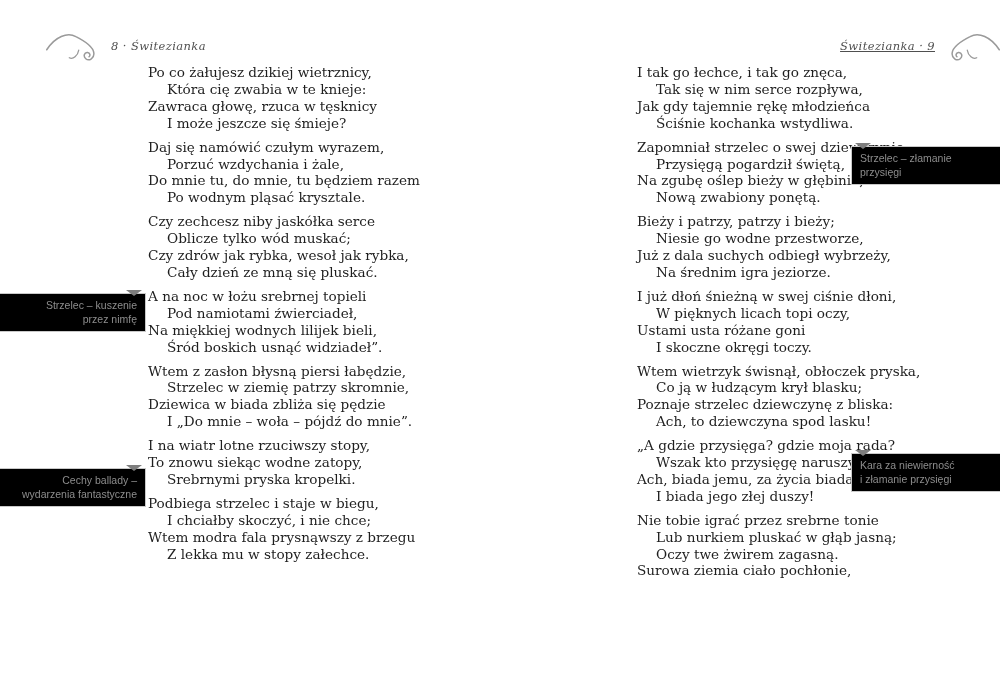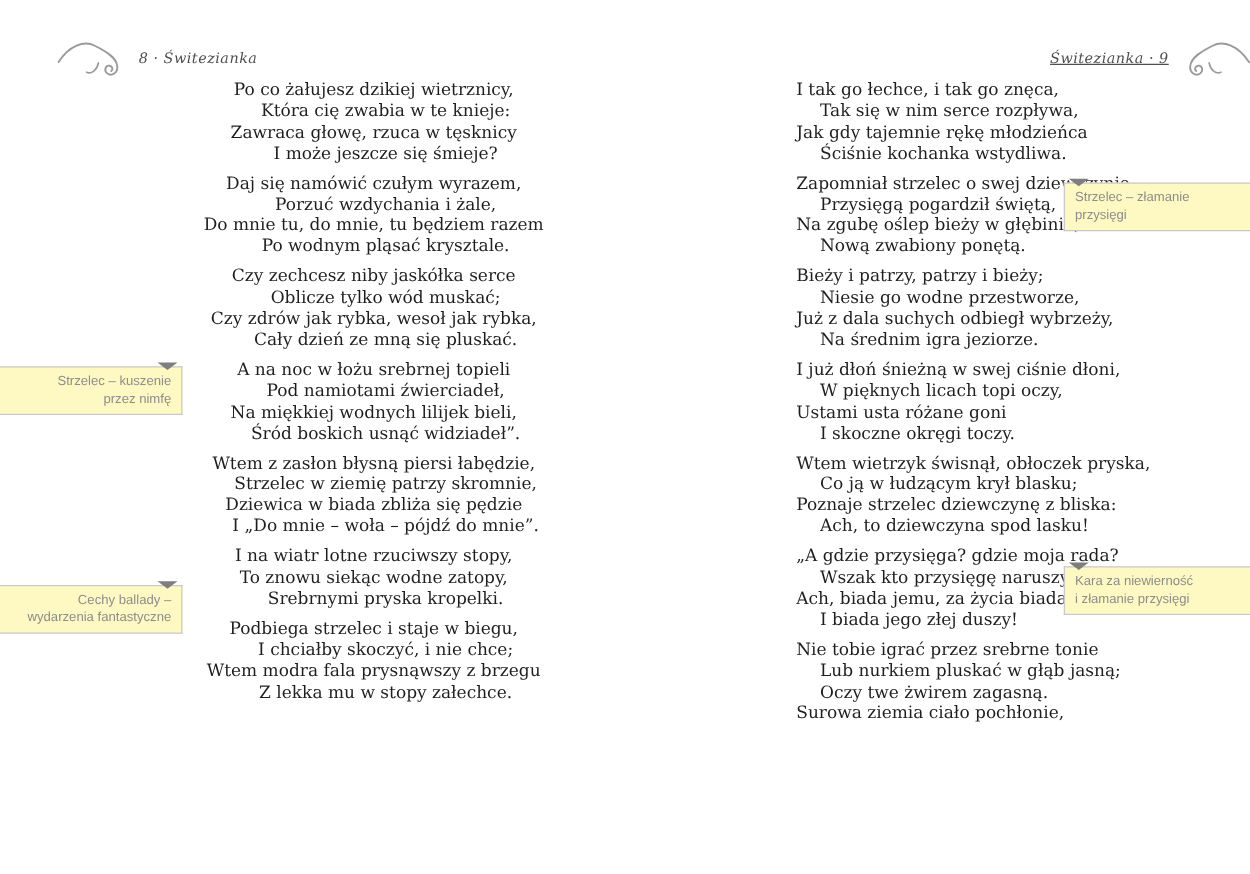--- a/index.html
+++ b/index.html
@@ -11,28 +11,28 @@
   .runhead-left{left:0;margin-left:46px;}
   .runhead-right{right:0;text-decoration:underline;}
   .runhead .label{font-style:italic;font-size:11.5px;letter-spacing:.4px;color:#4f4f4f;white-space:nowrap;}
   .runhead-left .label{margin-left:9px;}
   .runhead-right .label{margin-right:9px;}
   .flourish{width:56px;height:32px;flex:0 0 auto;}
   .flourish.mirror{transform:scaleX(-1);}
 
   
   .verse{position:absolute;top:64px;color:#1e1e1e;font-size:13.6px;line-height:16.9px;}
-  .verse-left{left:163px;text-align:center;}
+  .verse-left{left:148px;}
   .verse-right{left:637px;}
   .stanza{margin:0 0 7px 0;}
   .vline{white-space:nowrap;}
   .vline.ind{padding-left:19px;}
 
   
-  .note{position:absolute;box-sizing:border-box;background:#fef9c3;border:1px solid #c9c9c9;
+  .note{position:absolute;box-sizing:border-box;background:#000000;border:1px solid #c9c9c9;
         color:#8d8d8d;font-family:"Liberation Sans",sans-serif;font-size:10.5px;
         line-height:13.5px;padding:5px 8px;letter-spacing:0;}
   .note-l{left:0;width:146px;border-left:none;text-align:right;}
   .note-r{left:851px;width:149px;border-right:none;text-align:left;}
   .tri{position:absolute;top:-4px;width:0;height:0;
        border-left:8px solid transparent;border-right:8px solid transparent;
        border-top:6px solid #7e7e7e;}
   .note-l .tri{right:3px;}
   .note-r .tri{left:3px;}
 </style>

